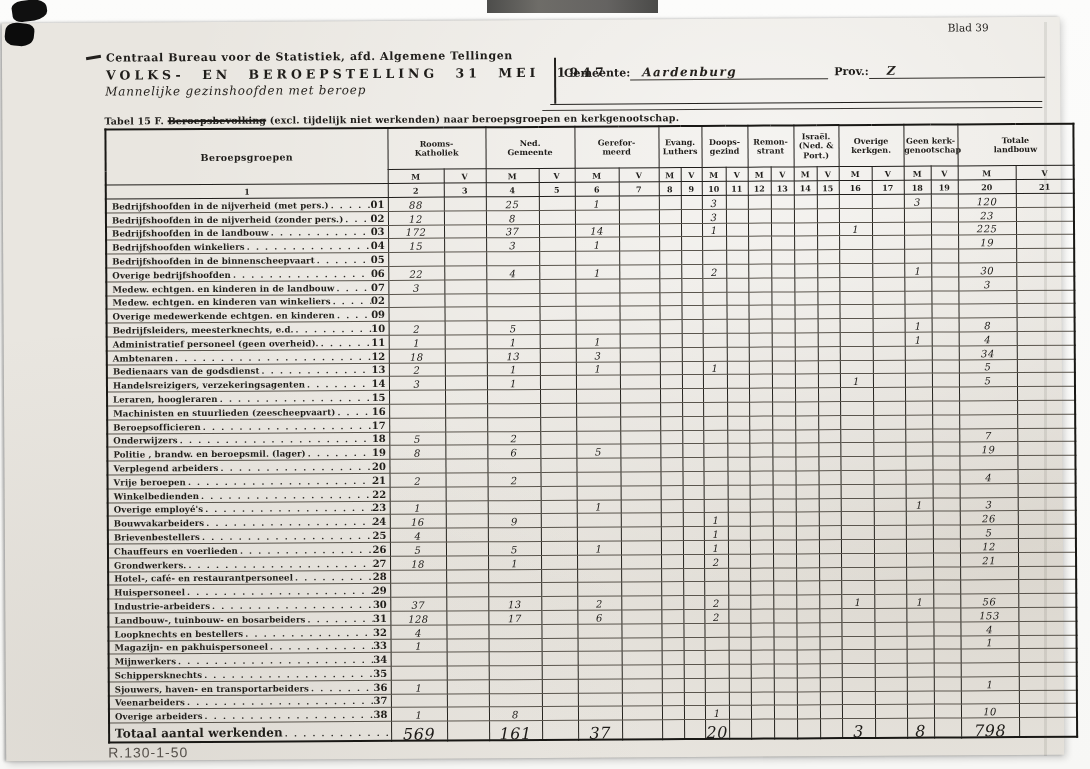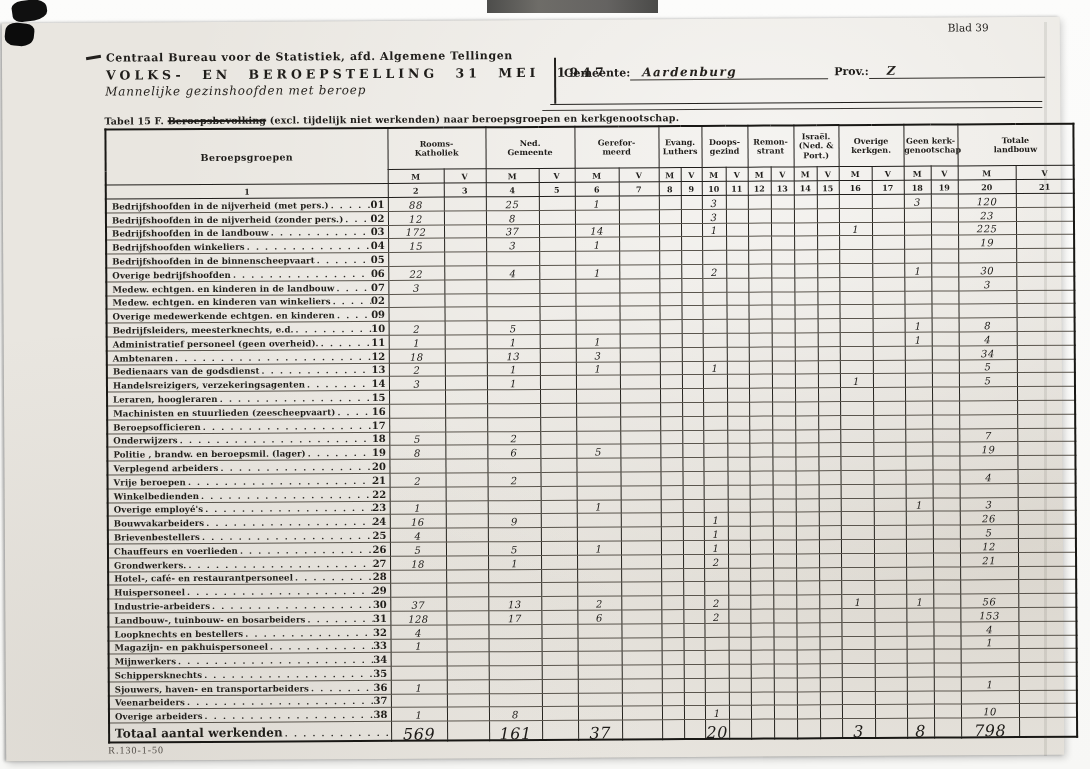--- a/index.html
+++ b/index.html
@@ -63,21 +63,21 @@
   .lbl { font-size:8.6px; font-weight:bold; color:#201e1a; white-space:nowrap; letter-spacing:.1px; }
   .dots { flex:1; min-width:0; overflow:hidden; white-space:nowrap; font-size:8.6px; font-weight:bold; letter-spacing:1.6px; padding:0 2px; color:#2a2824; }
   .nr { font-size:10px; font-weight:bold; color:#201e1a; }
   td.val { text-align:center; vertical-align:bottom; font-size:10px; line-height:10px; }
   td.val span { font-style:italic; font-family:"DejaVu Serif",serif; color:#1d1b18; letter-spacing:.5px; }
   tr.block-end td { border-bottom:3px double #191815; }
   tr.total-row { height:19px; }
   tr.total-row td { border-top:3px double #191815; border-bottom:2px solid #191815; }
   tr.total-row td.val { font-size:16px; }
   tr.total-row .lbl { font-size:12px; }
-  #footer-code { position:absolute; left:102px; top:722px; font-family:Liberation Serif, serif; font-size:10px; color:#55504a; letter-spacing:1px; }
+  #footer-code { position:absolute; left:102px; top:722px; font-family:Liberation Sans, sans-serif; font-size:14px; color:#55504a; letter-spacing:1px; }
 </style>
 </head>
 <body>
 
 <div id="screen">
   <div id="paper">
 
     <div id="bureau-line" class="printed">Centraal Bureau voor de Statistiek, afd. Algemene Tellingen</div>
     <div id="form-title" class="printed">VOLKS- EN BEROEPSTELLING 31 MEI 1947</div>
     <div id="form-subtitle" class="hw">Mannelijke gezinshoofden met beroep</div>

